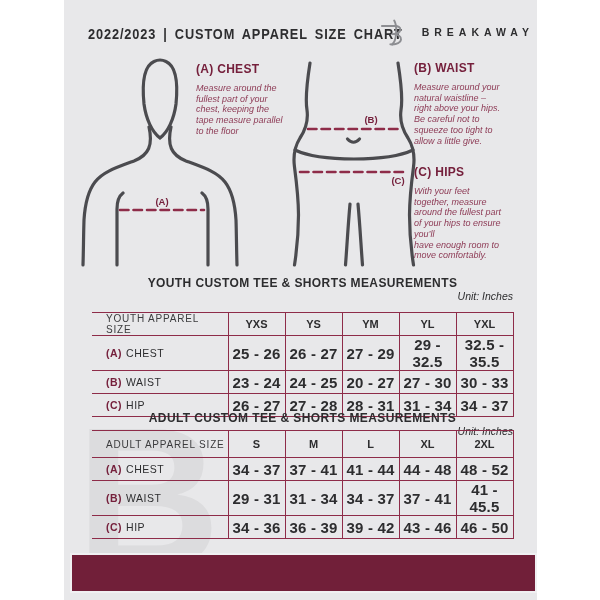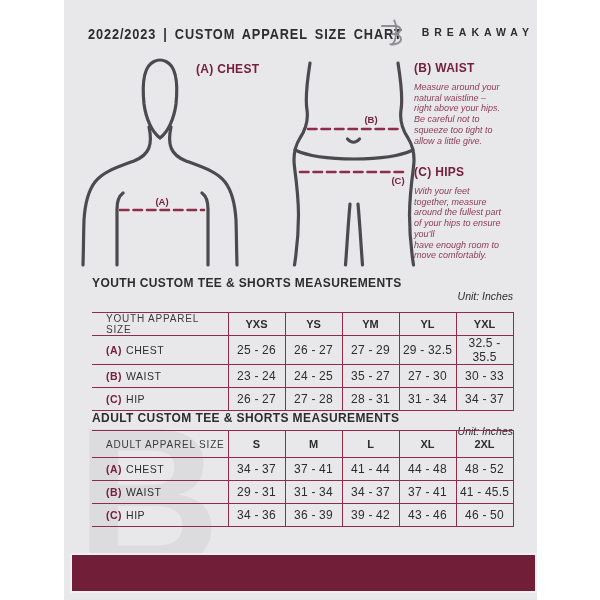--- a/index.html
+++ b/index.html
@@ -30,42 +30,42 @@
   
   .note{position:absolute;z-index:2;}
   .note h3{font-size:12px;font-weight:bold;color:var(--maroon-dark);letter-spacing:.3px;}
   .note p{margin-top:7px;font-size:9px;font-style:italic;color:var(--maroon-text);
     line-height:10.7px;white-space:pre-line;}
   .note-chest{left:132px;top:62px;width:116px;}
   .note-waist{left:350px;top:61px;width:122px;}
   .note-hips{left:350px;top:165px;width:122px;}
 
   
-  .sec-title{position:absolute;left:28px;width:421px;font-size:12px;
+  .sec-title{position:absolute;left:28px;width:421px;text-align:center;font-size:12px;
     font-weight:bold;color:var(--ink);letter-spacing:.4px;z-index:2;}
   .sec-unit{position:absolute;left:28px;width:421px;text-align:right;font-size:10.5px;
     font-style:italic;color:var(--ink);z-index:2;}
   .youth-title{top:276px;} .youth-unit{top:290px;}
   .adult-title{top:411px;} .adult-unit{top:425px;}
 
   
   .tbl{position:absolute;left:28px;z-index:2;}
   .youth-tbl{top:312px;} .adult-tbl{top:430px;}
   table{border-collapse:collapse;table-layout:fixed;width:421px;background:transparent;}
   col.c-label{width:136px;} col.c-val{width:57px;}
   tr{height:23px;} tr.tall{height:27px;}
   th,td{border-top:1.5px solid var(--line);padding:0;vertical-align:middle;}
   tr.last th,tr.last td{border-bottom:1.5px solid var(--line);}
   .val{border-left:1.5px solid var(--line);text-align:center;}
   .val.end{border-right:1.5px solid var(--line);}
   th.lbl{font-size:10px;font-weight:normal;letter-spacing:.8px;color:var(--muted);text-align:left;padding-left:14px;}
   th.val{font-size:11px;font-weight:bold;color:var(--ink);}
   td.lbl{font-size:10.5px;color:var(--ink);text-align:left;padding-left:14px;letter-spacing:.5px;}
   td.lbl .pfx{color:var(--maroon-dark);font-weight:bold;margin-right:4px;}
-  td.val{font-size:12px;color:var(--ink);letter-spacing:.2px;}
+  td.val{font-size:15px;color:var(--ink);letter-spacing:.2px;font-weight:bold;}
 
   
   .watermark{position:absolute;left:12px;top:398px;font-size:200px;line-height:1;
     font-weight:bold;color:var(--watermark);z-index:0;}
   .footer-bar{position:absolute;left:6px;top:553px;width:467px;height:40px;
     background:var(--bar);border:2px solid #f0f0f2;z-index:2;}
 </style>
 </head>
 <body>
 
@@ -108,20 +108,25 @@
         <path class="dash" d="M 244,129 H 336"></path>
         <path class="dash" d="M 236,172 H 344"></path>
         <text x="98" y="205">(A)</text>
         <text x="307" y="123">(B)</text>
         <text x="334" y="184">(C)</text>
       </g>
     </svg>
 
     <div class="note note-chest">
       <h3>(A) CHEST</h3>
+      <p>Measure around the
+fullest part of your
+chest, keeping the
+tape measure parallel
+to the floor</p>
     </div>
     <div class="note note-waist">
       <h3>(B) WAIST</h3>
       <p>Measure around your
 natural waistline –
 right above your hips.
 Be careful not to
 squeeze too tight to
 allow a little give.</p>
     </div>
@@ -162,21 +167,21 @@
           <td class="val">25 - 26</td>
           <td class="val">26 - 27</td>
           <td class="val">27 - 29</td>
           <td class="val">29 - 32.5</td>
           <td class="val end">32.5 - 35.5</td>
         </tr>
         <tr>
           <td class="lbl"><span class="pfx">(B)</span><span>WAIST</span></td>
           <td class="val">23 - 24</td>
           <td class="val">24 - 25</td>
-          <td class="val">35 - 27</td>
+          <td class="val">20 - 27</td>
           <td class="val">27 - 30</td>
           <td class="val end">30 - 33</td>
         </tr>
         <tr class="last">
           <td class="lbl"><span class="pfx">(C)</span><span>HIP</span></td>
           <td class="val">26 - 27</td>
           <td class="val">27 - 28</td>
           <td class="val">28 - 31</td>
           <td class="val">31 - 34</td>
           <td class="val end">34 - 37</td>

